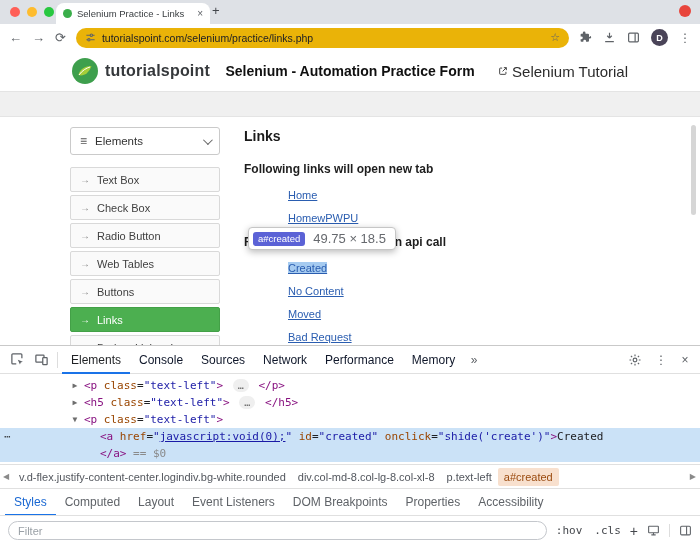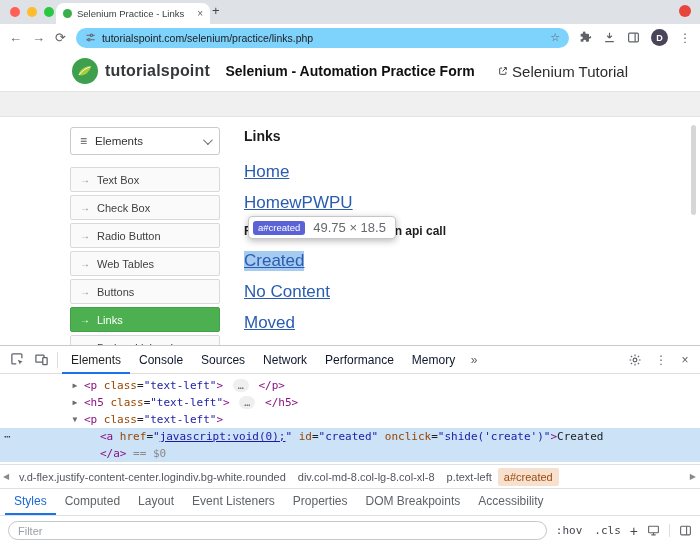--- a/index.html
+++ b/index.html
@@ -15,21 +15,21 @@
   .tab { position:absolute; left:56px; bottom:0; width:154px; height:21px; background:#fff;
     border-radius:8px 8px 0 0; display:flex; align-items:center; padding:0 7px; gap:5px; }
   .favicon { width:9px; height:9px; border-radius:50%; background:#3AAE4A; flex:0 0 9px; }
   .tab-title { font-size:9.5px; color:#3C4043; white-space:nowrap; overflow:hidden; flex:1; }
   .tab-close { font-size:10px; color:#5F6368; cursor:default; }
   .newtab-btn { position:absolute; left:212px; top:4px; font-size:13px; color:#44474C; line-height:14px; }
   .record-dot { position:absolute; right:9px; top:5px; width:12px; height:12px; border-radius:50%; background:#E8453C; }
 
   .toolbar { height:27px; background:#fff; display:flex; align-items:center; padding:0 9px; gap:10px; flex:0 0 27px; }
   .nav-ic { font-size:13px; color:#5F6368; line-height:14px; }
-  .urlbar { flex:1; height:20px; background:#7dd3fc; border-radius:10px; display:flex; align-items:center;
+  .urlbar { flex:1; height:20px; background:#eab308; border-radius:10px; display:flex; align-items:center;
     padding:0 9px; gap:6px; min-width:0; }
   .url-text { font-size:10.5px; color:#202124; white-space:nowrap; overflow:hidden; flex:1; }
   .star { font-size:11px; color:#5F6368; }
   .tb-icons { display:flex; align-items:center; gap:11px; }
   .avatar { width:17px; height:17px; border-radius:50%; background:#4A4458; color:#fff; font-size:9px; font-weight:bold;
     display:flex; align-items:center; justify-content:center; }
   .kebab { font-size:12px; color:#5F6368; }
 
   
   .site-header { height:40px; display:flex; align-items:center; padding:0 72px; position:relative; background:#fff; flex:0 0 40px; }
@@ -50,21 +50,21 @@
     transform:rotate(45deg) translateY(-2px); }
   .menu-item { height:25px; border:1px solid #D9D9D9; border-radius:2px; background:#FAFAFA; display:flex;
     align-items:center; gap:7px; padding:0 9px; font-size:11px; color:#3F3F3F; margin-bottom:3px; }
   .menu-item .arr { color:#8A8A8A; font-size:10px; }
   .menu-item.selected { background:#4CAF50; border-color:#43A047; color:#fff; }
   .menu-item.selected .arr { color:#fff; }
 
   .practice-main { flex:1; position:relative; min-width:0; }
   .links-heading { font-size:14px; font-weight:bold; color:#1B1B1B; margin:1px 0 18px; }
   .section-title { font-size:12px; font-weight:bold; color:#1E1E1E; margin:0 0 13px; }
-  .plink { display:table; font-size:17px; color:#2A5DB0; text-decoration:underline; margin-bottom:11px; }
+  .plink { display:table; font-size:11px; color:#2A5DB0; text-decoration:underline; margin-bottom:11px;margin-left:44px; }
   .plink.selected { background:#A6CBF0; }
   .sec2 { position:relative; margin-top:4px; }
   .el-tooltip { position:absolute; left:4px; top:-8px; z-index:5; background:#fff; border:1px solid #C6C6C6;
     border-radius:4px; box-shadow:0 2px 7px rgba(0,0,0,0.28); padding:3px 9px 3px 4px; display:flex;
     align-items:center; gap:8px; white-space:nowrap; }
   .tt-chip { background:#5B62D6; color:#fff; font-size:9.5px; padding:1.5px 5px; border-radius:3px; }
   .tt-size { color:#66696E; font-size:13px; }
 
   
   .devtools { flex:0 0 209px; height:209px; border-top:1px solid #C9C9C9; background:#fff; display:flex; flex-direction:column; }
@@ -89,21 +89,21 @@
   .tk-chip { display:inline-block; background:#EFEFEF; border-radius:7px; padding:0 5px; margin:0 3px;
     color:#666; font-size:10px; line-height:13px; }
 
   .dt-crumbs { height:24px; flex:0 0 24px; border-top:1px solid #E0E0E0; display:flex; align-items:center;
     padding:0 16px 0 13px; position:relative; overflow:hidden; }
   .crumb { font-size:11px; color:#53575E; padding:3px 6px; white-space:nowrap; }
   .crumb.selected { background:#F8E0CE; color:#9A4A0F; border-radius:2px; }
   .crumb-nav { position:absolute; top:7px; font-size:8px; color:#8A8A8A; }
   .crumb-nav.left { left:3px; } .crumb-nav.right { right:4px; }
 
-  .dt-styletabs { height:27px; flex:0 0 27px; border-top:1px solid #E0E0E0; display:flex; align-items:flex-end; padding:0 5px; overflow:hidden; }
+  .dt-styletabs { height:27px; flex:0 0 27px; border-top:1px solid #E0E0E0; display:flex; align-items:center; padding:0 5px; overflow:hidden; }
   .styletab { padding:0 9px; line-height:27px; font-size:12px; color:#5F6368; white-space:nowrap; }
   .styletab.selected { color:#1967D2; box-shadow:inset 0 -2px 0 #1A73E8; }
 
   .dt-filter { height:30px; flex:0 0 30px; border-top:1px solid #E0E0E0; display:flex; align-items:center; padding:0 8px; gap:9px; }
   .filter-input { flex:1; height:19px; border:1px solid #C4C7CC; border-radius:10px; font-size:11px; padding:0 9px;
     color:#202124; outline:none; font-family:"Liberation Sans", sans-serif; min-width:0; }
   .filter-input::placeholder { color:#9AA0A6; }
   .state-btn { font-size:11px; color:#44474C; font-family:"DejaVu Sans Mono", monospace; }
   .plus-btn { font-size:14px; color:#44474C; line-height:14px; }
   .filter-ic { display:flex; align-items:center; color:#5F6368; }
@@ -226,20 +226,21 @@
           <div class="menu-item">
             <span class="arr">→</span>
             <span>Broken Links - Image</span>
           </div>
         </div>
     </div>
 
     <div class="practice-main">
       <div class="links-heading">Links</div>
 
+      <div class="section-title">Following links will open new tab</div>
       <div id="links-1">
           <span class="plink">Home</span>
           <span class="plink">HomewPWPU</span>
         </div>
 
       <div class="sec2">
         <div class="section-title">Following links will send an api call</div>
         <div class="el-tooltip">
           <span class="tt-chip">a#created</span>
           <span class="tt-size">49.75 × 18.5</span>
@@ -308,22 +309,22 @@
           <span class="crumb selected">a#created</span>
         </div>
       <span class="crumb-nav right">▶</span>
     </div>
 
     <div class="dt-styletabs" id="styletabs">
         <div class="styletab selected">Styles</div>
         <div class="styletab">Computed</div>
         <div class="styletab">Layout</div>
         <div class="styletab">Event Listeners</div>
+        <div class="styletab">DOM Breakpoints</div>
         <div class="styletab">Properties</div>
-        <div class="styletab">DOM Breakpoints</div>
         <div class="styletab">Accessibility</div>
       </div>
 
     <div class="dt-filter">
       <input class="filter-input" placeholder="Filter" style="">
       <span id="state-toggles" style="display:flex; gap:12px; align-items:center;">
           <span class="state-btn">:hov</span>
           <span class="state-btn">.cls</span>
         </span>
       <span class="plus-btn">+</span>

